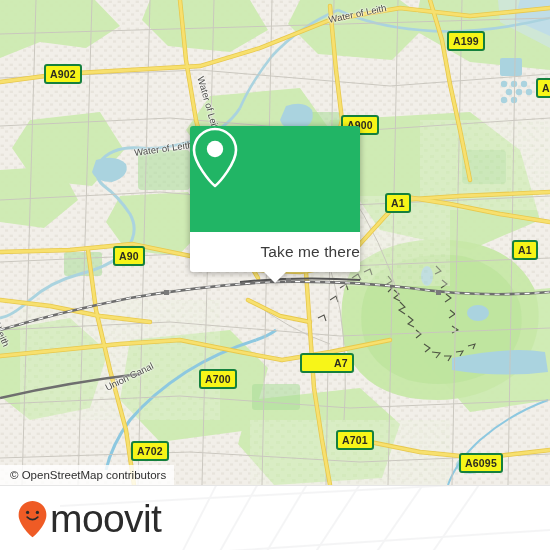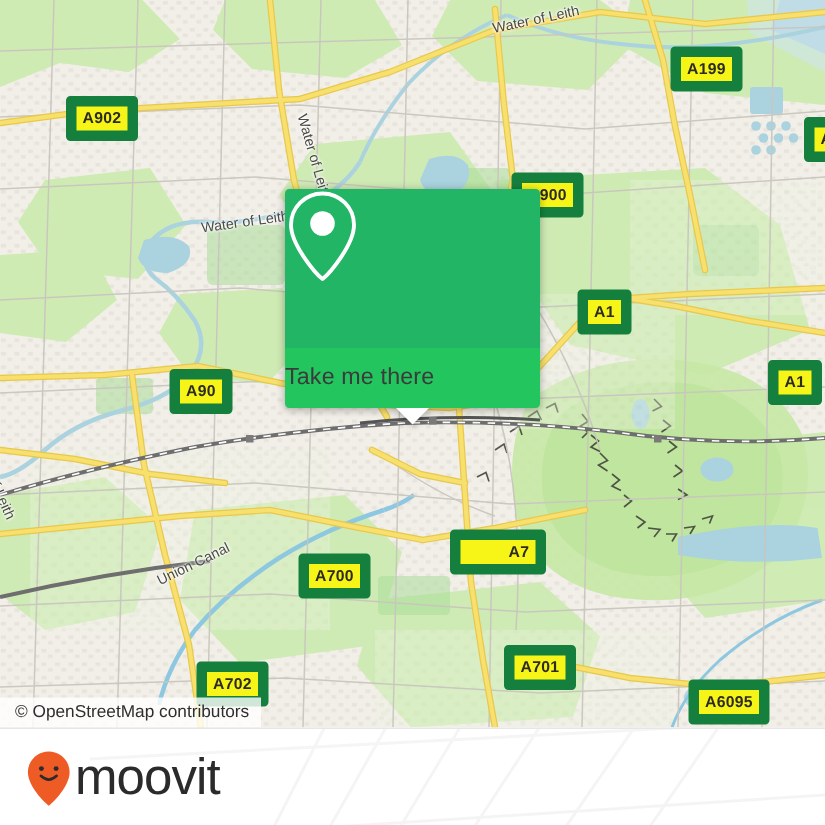--- a/index.html
+++ b/index.html
@@ -11,21 +11,21 @@
   #app{position:relative;width:550px;height:550px;overflow:hidden;background:#fff;}
 
   
   #map{position:absolute;left:0;top:0;width:550px;height:485px;overflow:hidden;background:#f2efe9;}
   #map svg{position:absolute;left:0;top:0;display:block;}
 
   
   .shield{
     position:absolute;
     background:#f7f518;
-    border:7px solid #15803d;
+    border:2px solid #15803d;
     border-radius:3px;
     color:#2b2b22;
     font-size:10.5px;
     font-weight:bold;
     line-height:1;
     padding:2.5px 4px 3px 4px;
     letter-spacing:.2px;
     white-space:nowrap;
     font-family:"Liberation Sans","DejaVu Sans",sans-serif;
   }
@@ -52,23 +52,24 @@
   
   #popup{
     position:absolute;left:190px;top:126px;width:170px;
     filter:drop-shadow(0 1px 3px rgba(0,0,0,.33));
   }
   #popup-head{
     height:106px;background:#21b565;border-radius:3px 3px 0 0;
     display:flex;align-items:center;justify-content:center;
   }
   #popup-foot{
-    height:40px;background:#22c55e;border-radius:0 0 3px 3px;
-    display:flex;align-items:center;justify-content:flex-start;
+    height:40px;background:#ffffff;border-radius:0 0 3px 3px;
+    display:flex;align-items:center;justify-content:flex-end;
     position:relative;
+    padding-left:28px;
   }
   #popup-foot span{
     color:#3b3b3b;font-size:15.5px;letter-spacing:.1px;
   }
   #popup-tail{
     position:absolute;left:50%;top:100%;margin-left:-11px;
     width:0;height:0;
     border-left:11px solid transparent;
     border-right:11px solid transparent;
     border-top:11px solid #fff;
@@ -84,21 +85,21 @@
     position:relative;height:100%;
     display:flex;align-items:center;justify-content:space-between;
     padding:0 14px 0 17px;box-sizing:border-box;
   }
   #addr{
     color:#373737;font-size:15px;line-height:21px;
     max-width:400px;
   }
   #brand{display:flex;align-items:center;gap:2px;flex:none;}
   #brand-word{
-    color:#2b2b2b;font-size:34px;line-height:31px;
+    color:#2b2b2b;font-size:39px;line-height:31px;
     letter-spacing:-.6px;font-weight:normal;
   }
 </style>
 </head>
 <body>
 
 <div id="app">
 
   <div id="map">
 

